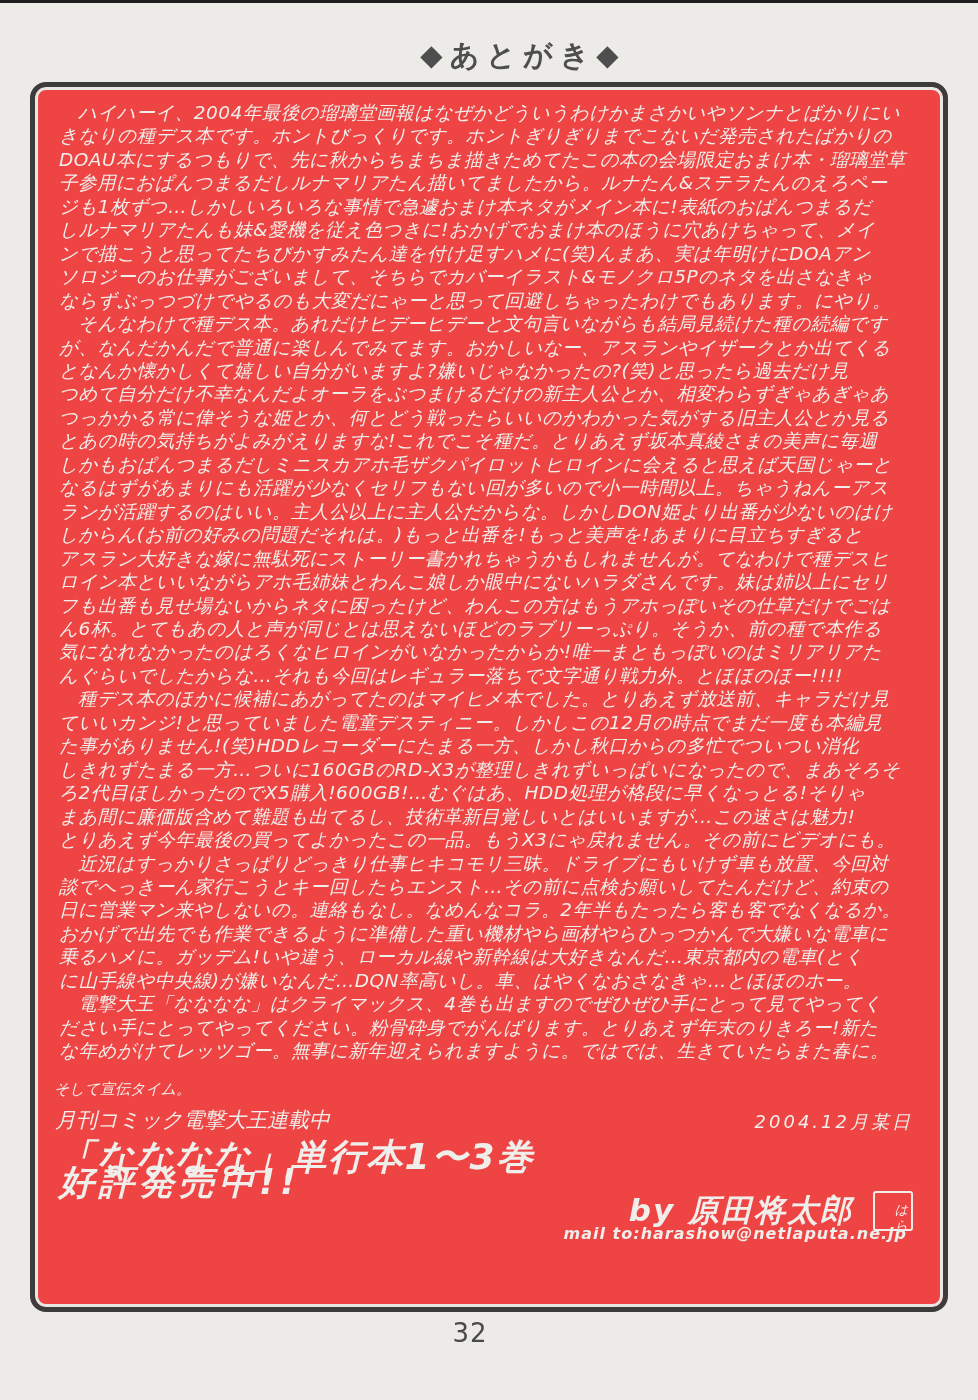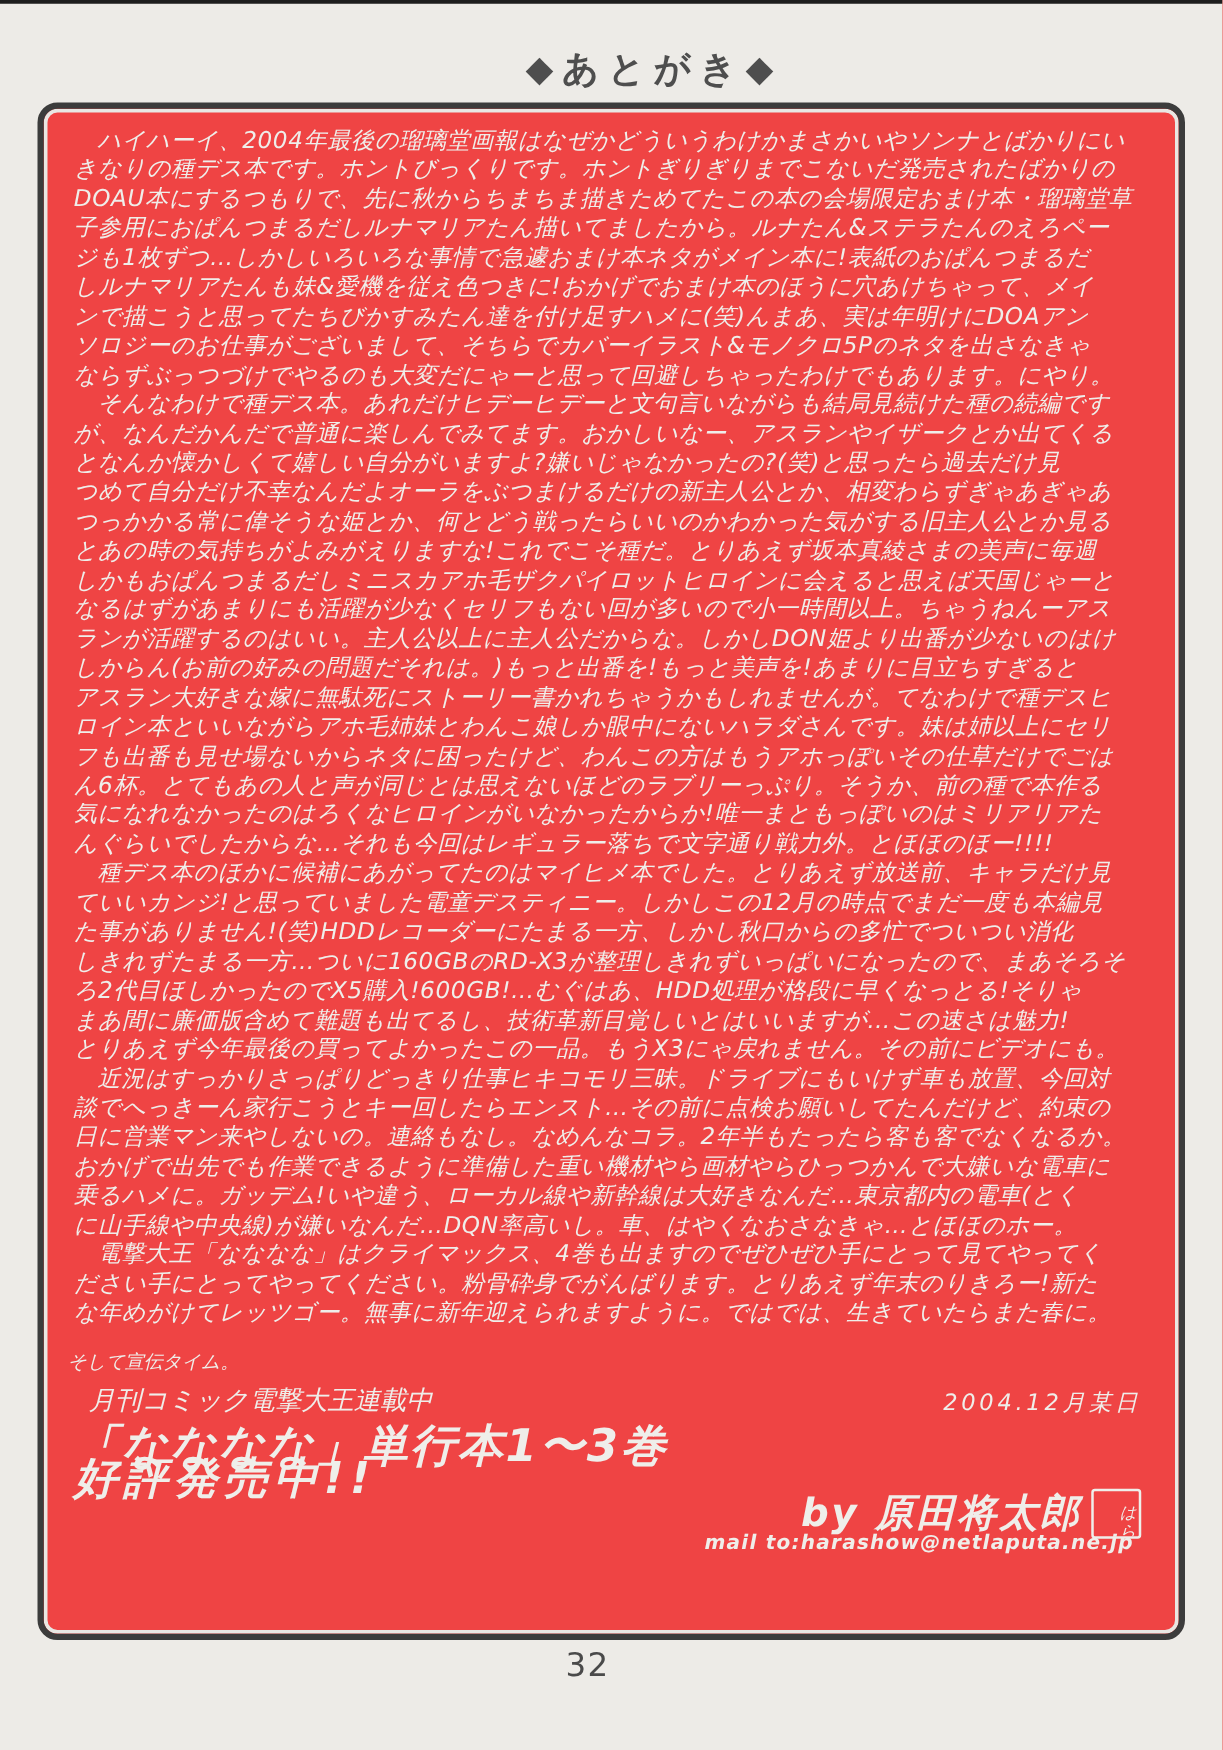--- a/index.html
+++ b/index.html
@@ -26,26 +26,26 @@
   }
   .body-text{
     position:absolute;top:14px;left:24px;right:22px;
     color:#efeeea;
     font-size:18.5px;line-height:23.45px;
     white-space:pre-line;
     letter-spacing:0.5px;
   }
   .abs{position:absolute;color:#efeeea;white-space:nowrap;}
   .ad-intro{top:993px;left:8px;font-size:15px;margin-left:11px;}
-  .serial-note{top:1019px;left:36px;font-size:21px;}
+  .serial-note{top:1019px;left:20px;font-size:21px;}
   .promo-title{top:1046px;left:24px;font-size:36px;font-weight:bold;letter-spacing:2px;}
   .promo-status{top:1072px;left:24px;font-size:35px;font-weight:bold;letter-spacing:5px;}
   .vol4-note{top:1172px;left:24px;font-size:21px;}
   .credit-date{top:1023px;right:30px;font-size:18px;letter-spacing:3px;}
-  .credit-byline{top:1103px;right:30px;font-size:31px;font-weight:bold;letter-spacing:2px;display:flex;align-items:center;gap:8px;}
+  .credit-byline{top:1103px;right:30px;font-size:31px;font-weight:bold;letter-spacing:2px;display:flex;align-items:center;gap:20px;}
   .credit-site{top:1156px;right:36px;font-size:17px;font-weight:bold;}
   .credit-mail{top:1137px;right:36px;font-size:16px;font-weight:bold;letter-spacing:1px;}
   .seal{
     display:inline-block;box-sizing:border-box;
     width:40px;height:40px;
     border:2px solid #efeeea;border-radius:3px;
     writing-mode:vertical-rl;
     font-size:13px;line-height:17px;font-weight:normal;
     letter-spacing:0;color:#efeeea;
     padding:2px 1px;overflow:hidden;

